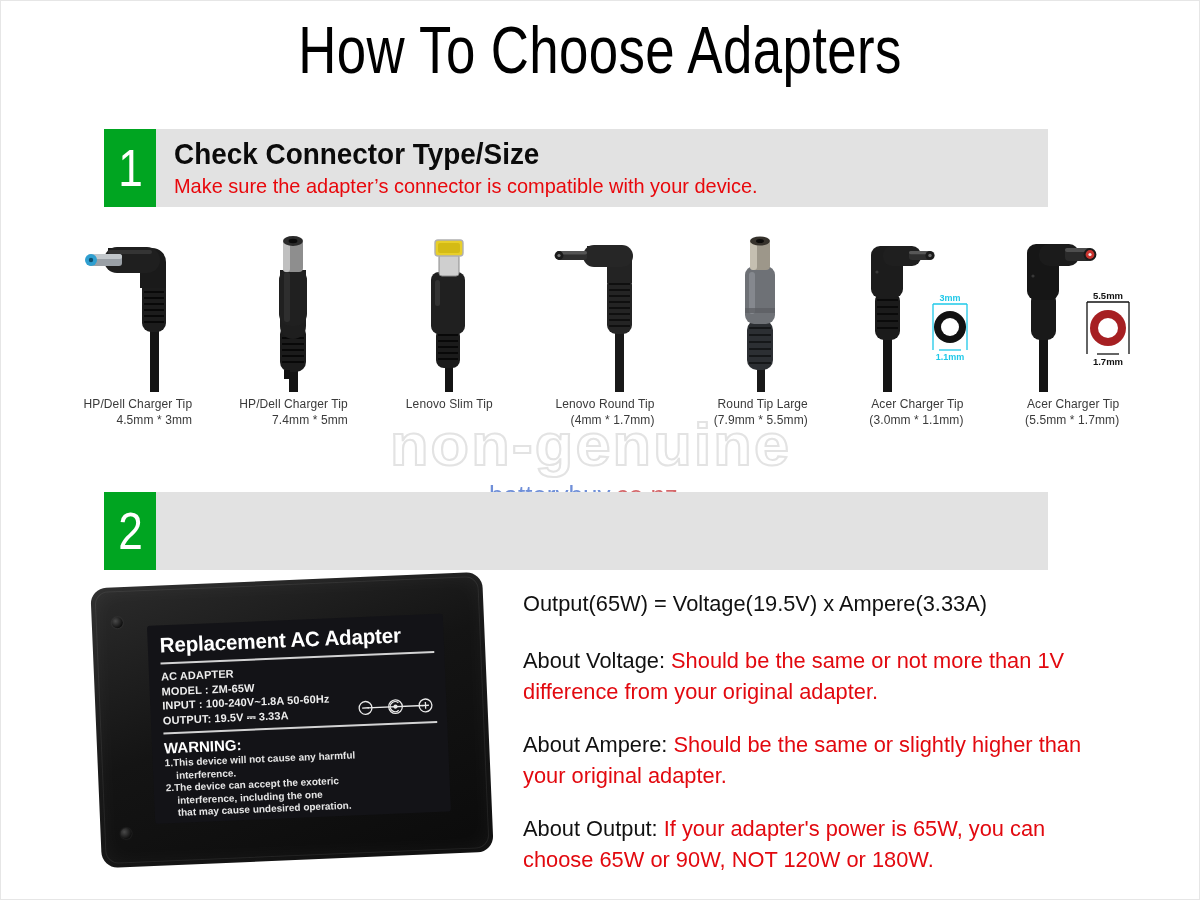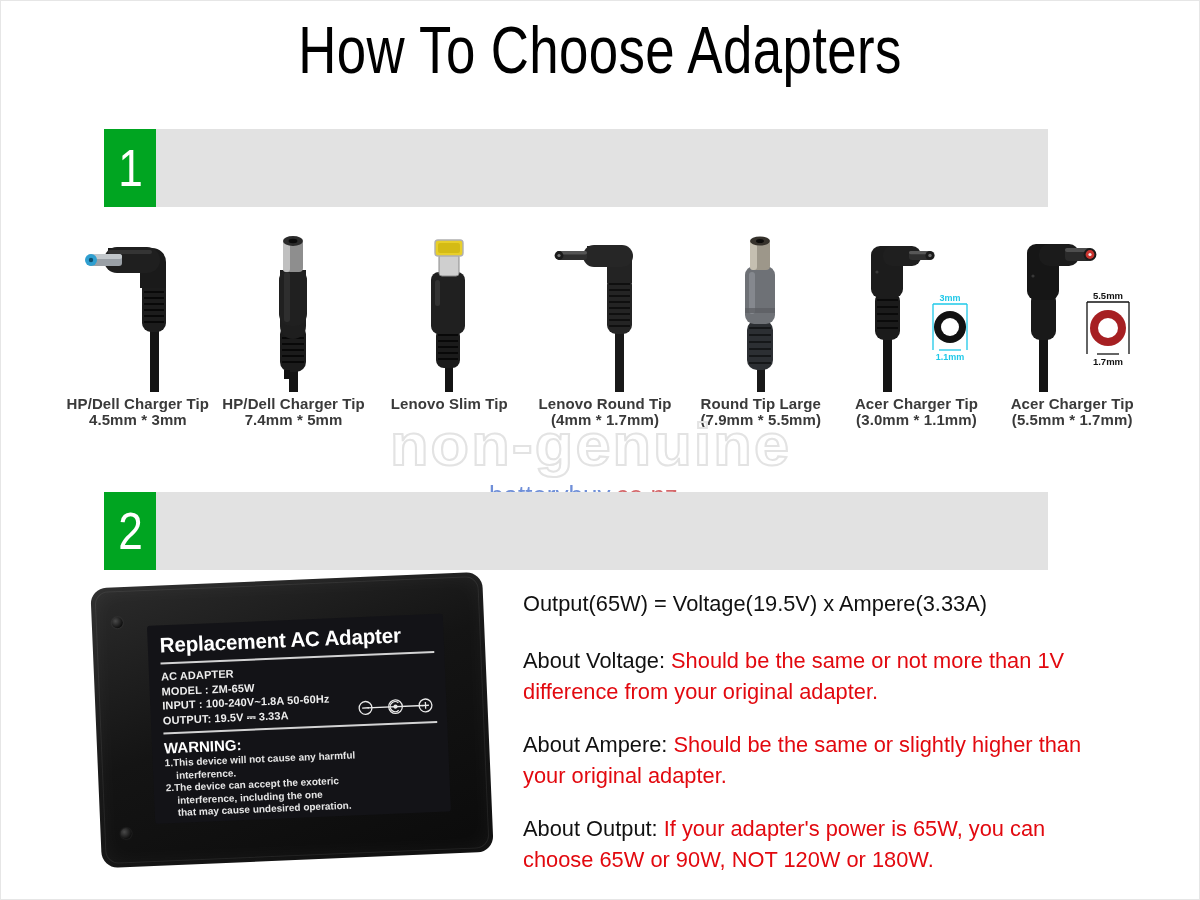--- a/index.html
+++ b/index.html
@@ -60,22 +60,22 @@
   
   .conn-row{position:absolute;left:60px;top:232px;width:1090px;height:222px;display:flex;}
   .conn{
     flex:1 1 0;
     display:flex;flex-direction:column;align-items:center;
     position:relative;
   }
   .conn-art{height:160px;width:100%;position:relative;}
   .conn-art svg{position:absolute;left:50%;top:0;transform:translateX(-50%);}
   .conn-cap{
-    text-align:center;
-    font-size:15px;line-height:16px;font-weight:bold;color:#3a3a3a;
+    text-align:right;
+    font-size:12px;line-height:16px;font-weight:normal;color:#3a3a3a;
     letter-spacing:.1px;
     margin-top:4px;
   }
 
   
   .wm-nongen{
     position:absolute;left:390px;top:415px;
     font-size:60px;line-height:60px;font-weight:bold;
     color:transparent;
     -webkit-text-stroke:2px #e3e3e3;
@@ -149,20 +149,24 @@
 <body>
 
 <div class="page">
   <div class="frame"></div>
 
   <div class="title">How To Choose Adapters</div>
 
   <div class="sec-bar" style="left:104px;top:129px;width:944px;">
     <div class="sec-badge">
       <span>1</span>
+    </div>
+    <div class="sec-text">
+      <div class="sec-title">Check Connector Type/Size</div>
+      <div class="sec-sub">Make sure the adapter’s connector is compatible with your device.</div>
     </div>
   </div>
 
   <div class="conn-row">
 
     <div class="conn">
       <div class="conn-art">
         <svg width="120" height="160" viewBox="0 0 120 160">
           <g>
 

